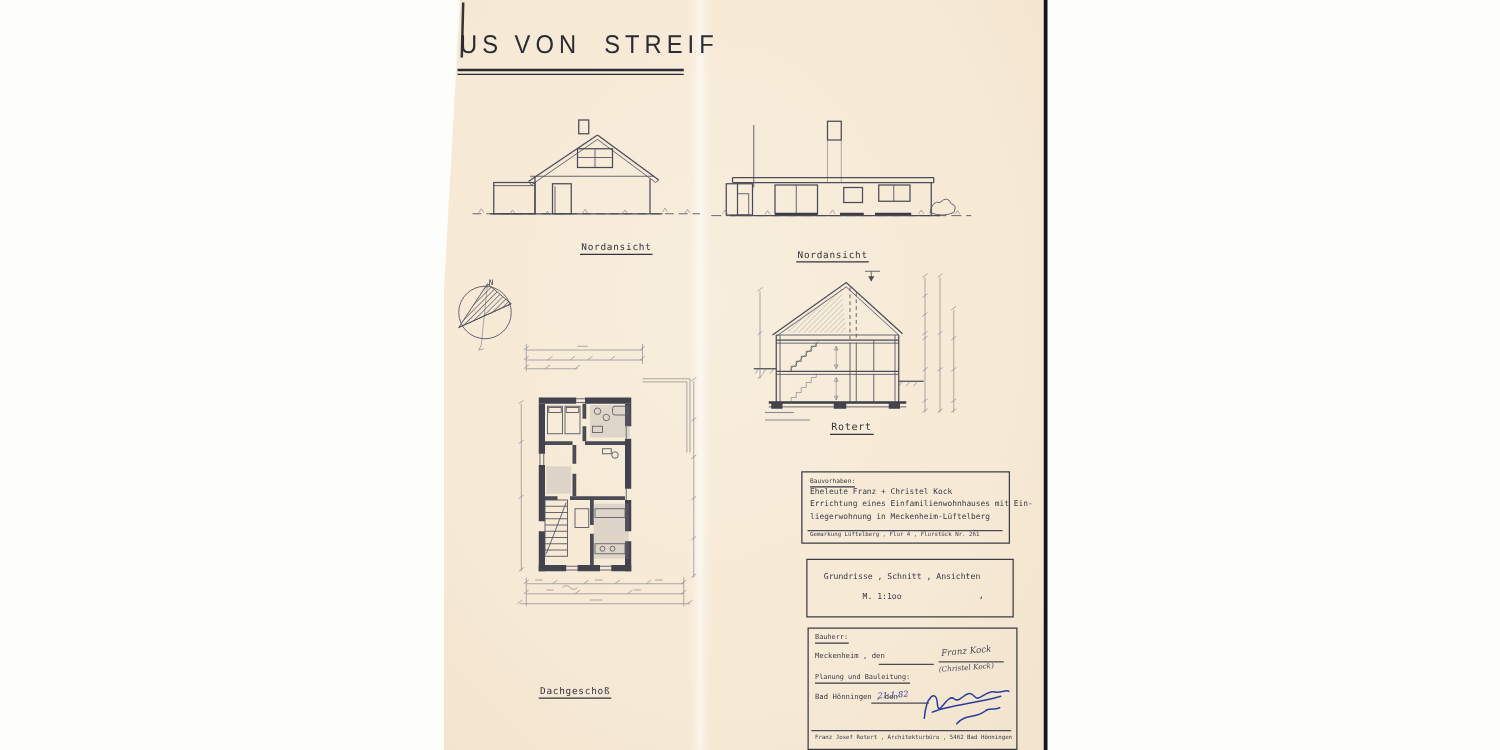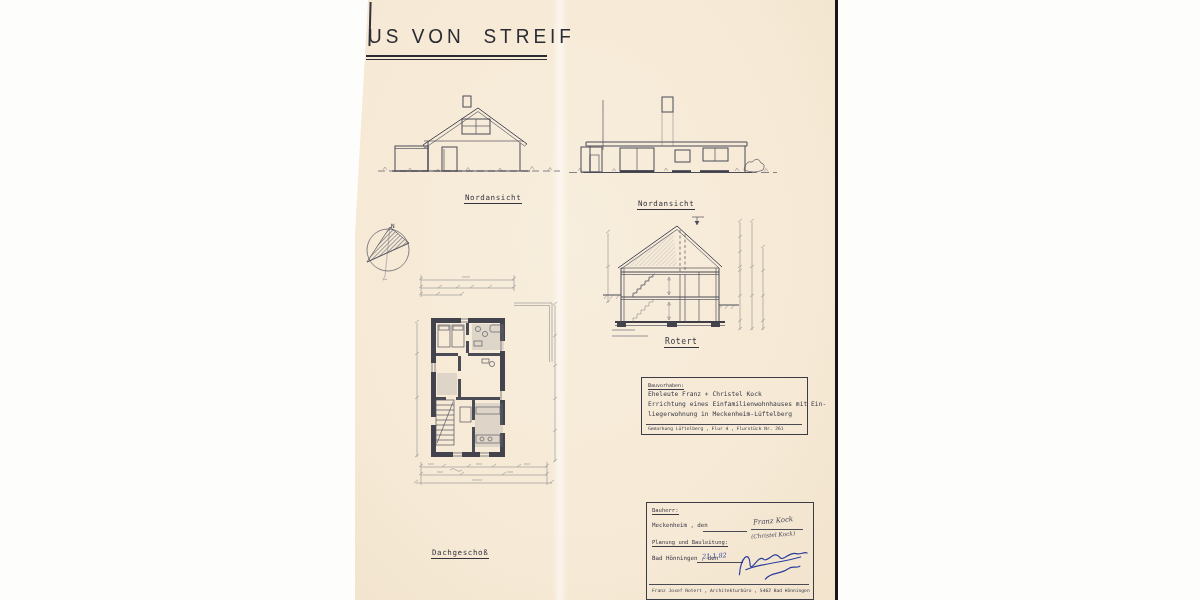--- a/index.html
+++ b/index.html
@@ -287,20 +287,25 @@
 
   <div class="tb" style="left:641px;top:377px;width:165px;height:56px">
     <div class="abs u" style="left:6px;top:4px;font-size:5px">Bauvorhaben:</div>
     <div class="abs" style="left:6px;top:12px;font-size:6.3px">Eheleute Franz + Christel Kock</div>
     <div class="abs" style="left:6px;top:22px;font-size:6.3px">Errichtung eines Einfamilienwohnhauses mit Ein-</div>
     <div class="abs" style="left:6px;top:32px;font-size:6.3px">liegerwohnung in Meckenheim-Lüftelberg</div>
     <div class="blank" style="left:4px;top:46px;width:156px"></div>
     <div class="abs" style="left:6px;top:48px;font-size:4.6px">Gemarkung Lüftelberg , Flur 4 , Flurstück Nr. 261</div>
   </div>
 
+  <div class="tb" style="left:645px;top:447px;width:164px;height:45px">
+    <div class="abs" style="left:13px;top:9px;font-size:6.5px">Grundrisse , Schnitt , Ansichten</div>
+    <div class="abs" style="left:44px;top:25px;font-size:6.5px">M. 1:1oo</div>
+    <div class="abs" style="left:137px;top:24px;font-size:7px">,</div>
+  </div>
 
   <div class="tb" style="left:646px;top:502px;width:166px;height:96px">
     <div class="abs u" style="left:5px;top:4px;font-size:5.5px">Bauherr:</div>
     <div class="abs" style="left:5px;top:19px;font-size:5.8px">Meckenheim , den</div>
     <div class="blank" style="left:56px;top:28px;width:44px"></div>
     <div class="abs hand" style="left:106px;top:14px;font-size:7px;transform:rotate(-5deg)">Franz Kock</div>
     <div class="blank" style="left:104px;top:26px;width:52px"></div>
     <div class="abs hand" style="left:104px;top:29px;font-size:5.8px;transform:rotate(-4deg)">(Christel Kock)</div>
     <div class="abs u" style="left:5px;top:36px;font-size:5.5px">Planung und Bauleitung:</div>
     <div class="abs" style="left:5px;top:52px;font-size:5.8px">Bad Hönningen , den</div>

